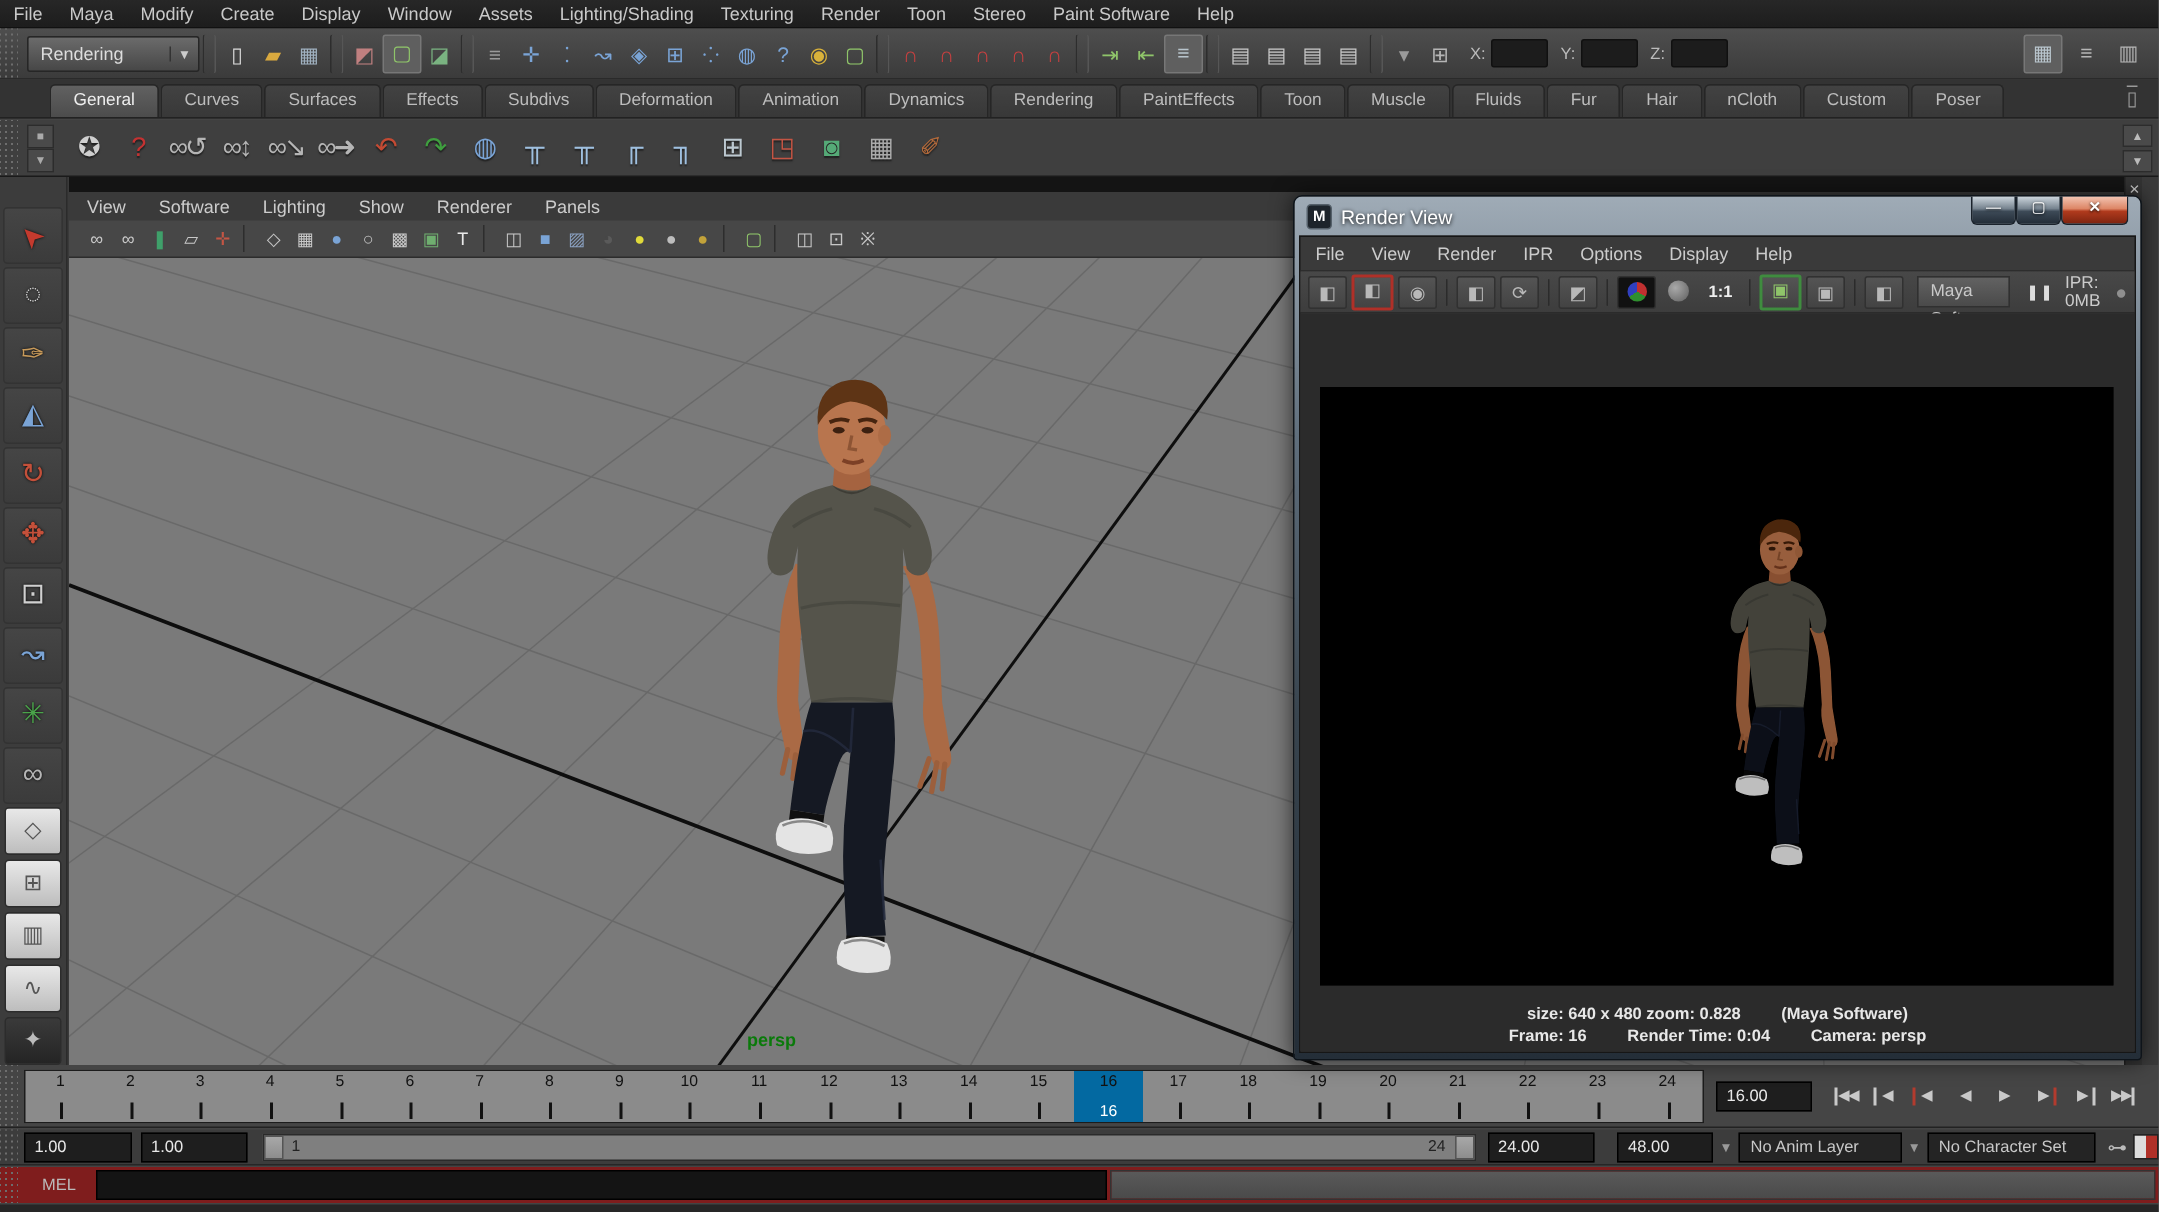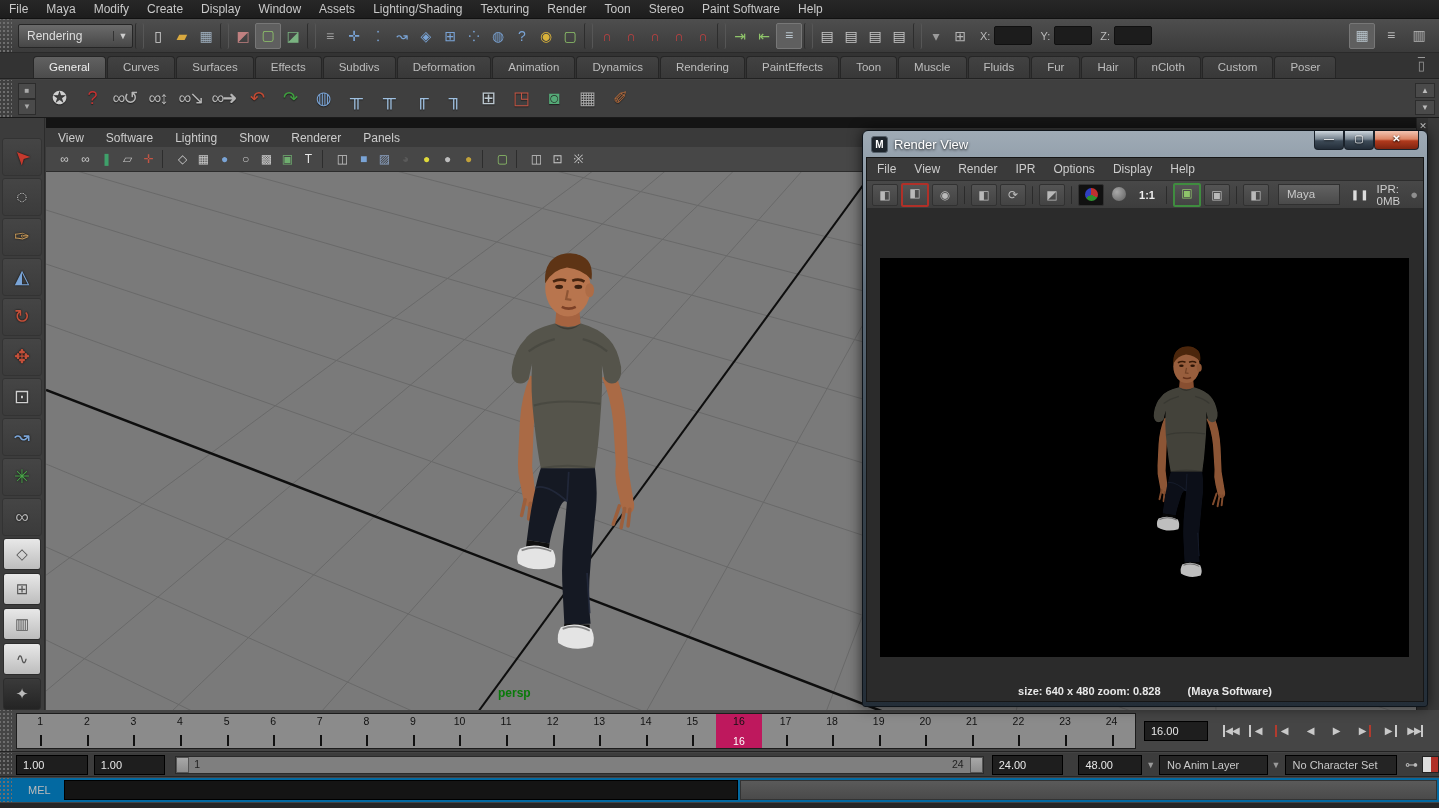--- a/index.html
+++ b/index.html
@@ -109,21 +109,21 @@
   #rw-image{position:absolute;left:13px;top:49px;width:529px;height:399px;background:#000;}
   #rw-status{position:absolute;left:0;bottom:4px;width:100%;text-align:center;color:#e8e8e8;
     font-size:11px;font-weight:bold;}
   #rw-status .row{margin-top:3px;}
   #rw-status span{margin:0 12px;}
   
   #timeline{left:0;top:710px;width:1439px;height:42px;background:#454545;display:flex;align-items:center;
     border-bottom:1px solid #222;box-sizing:border-box;}
   #ticks{width:1118px;height:34px;background:#8b8b8b;border:1px solid #1c1c1c;display:flex;}
   .tl-cell{flex:1;position:relative;}
-  .tl-cell.current{background:#be185d;}
+  .tl-cell.current{background:#0369a1;}
   .tl-num{display:block;text-align:center;font-size:10.5px;color:#111;margin-top:1px;}
   .tl-tick{position:absolute;bottom:2px;left:50%;width:2px;height:11px;background:#111;}
   .tl-cur-label{position:absolute;bottom:1px;width:100%;text-align:center;font-size:10.5px;color:#fff;}
   #timefield{width:56px;height:18px;line-height:18px;background:#1e1e1e;border:1px solid #000;
     color:#e8e8e8;font-size:11px;padding-left:6px;margin-left:8px;}
   #playback{display:flex;gap:2px;margin-left:12px;}
   .pb{width:24px;height:20px;line-height:20px;text-align:center;font-size:10px;color:#c9c9c9;
     position:relative;letter-spacing:-1px;}
   .pb.bar-l::before,.pb.bar-r::after{content:"";position:absolute;top:4px;bottom:4px;width:2px;background:#c9c9c9;}
   .pb.bar-l::before{left:3px;} .pb.bar-r::after{right:3px;}
@@ -139,21 +139,21 @@
   #rh-l{left:0;} #rh-r{right:0;}
   #rs-start{position:absolute;left:18px;top:1px;font-size:10.5px;color:#222;}
   #rs-end{position:absolute;right:19px;top:1px;font-size:10.5px;color:#222;}
   .tiny-arrow{font-size:9px;color:#9a9a9a;margin:0 4px;}
   .dropfield{height:18px;line-height:18px;background:#242424;border:1px solid #000;color:#c9c9c9;
     font-size:11px;padding-left:7px;}
   #keyicon{font-size:13px;color:#bbb;margin-left:8px;}
   #autokey{width:15px;height:15px;margin-left:4px;background:linear-gradient(90deg,#ddd 50%,#b03028 50%);
     border:1px solid #222;}
   
-  #cmdrow{left:0;top:778px;width:1439px;height:24px;background:#0369a1;display:flex;align-items:center;}
+  #cmdrow{left:0;top:778px;width:1439px;height:24px;background:#7f1d1d;display:flex;align-items:center;}
   #mel-label{width:36px;padding-left:12px;font-size:11px;color:#bbb;}
   #mel-input{width:672px;height:18px;background:#141414;border:1px solid #000;}
   #mel-results{flex:1;height:18px;background:linear-gradient(#5a5a5a,#4a4a4a);border:1px solid #333;margin:0 2px;}
   #bottomstrip{left:0;top:803px;width:1439px;height:5px;background:#262626;}
 </style>
 </head>
 <body>
 
 <svg width="0" height="0" style="position:absolute">
   <defs>
@@ -478,20 +478,25 @@
         <svg width="529" height="399" viewBox="0 0 529 399" style="filter:brightness(0.82) contrast(1.05)">
           <rect width="529" height="399" fill="#000"></rect>
           <use href="#figure" x="250" y="85" width="112" height="240"></use>
         </svg>
       </div>
       <div id="rw-status">
         <div class="row">
           <span>size: 640 x 480 zoom: 0.828</span>
           <span>(Maya Software)</span>
         </div>
+        <div class="row">
+          <span>Frame: 16</span>
+          <span>Render Time: 0:04</span>
+          <span>Camera: persp</span>
+        </div>
       </div>
     </div>
   </div>
 </div>
 
 <div id="timeline" class="abs">
   <span class="dots"></span>
   <div id="ticks">
 
       <span class="tl-cell">

